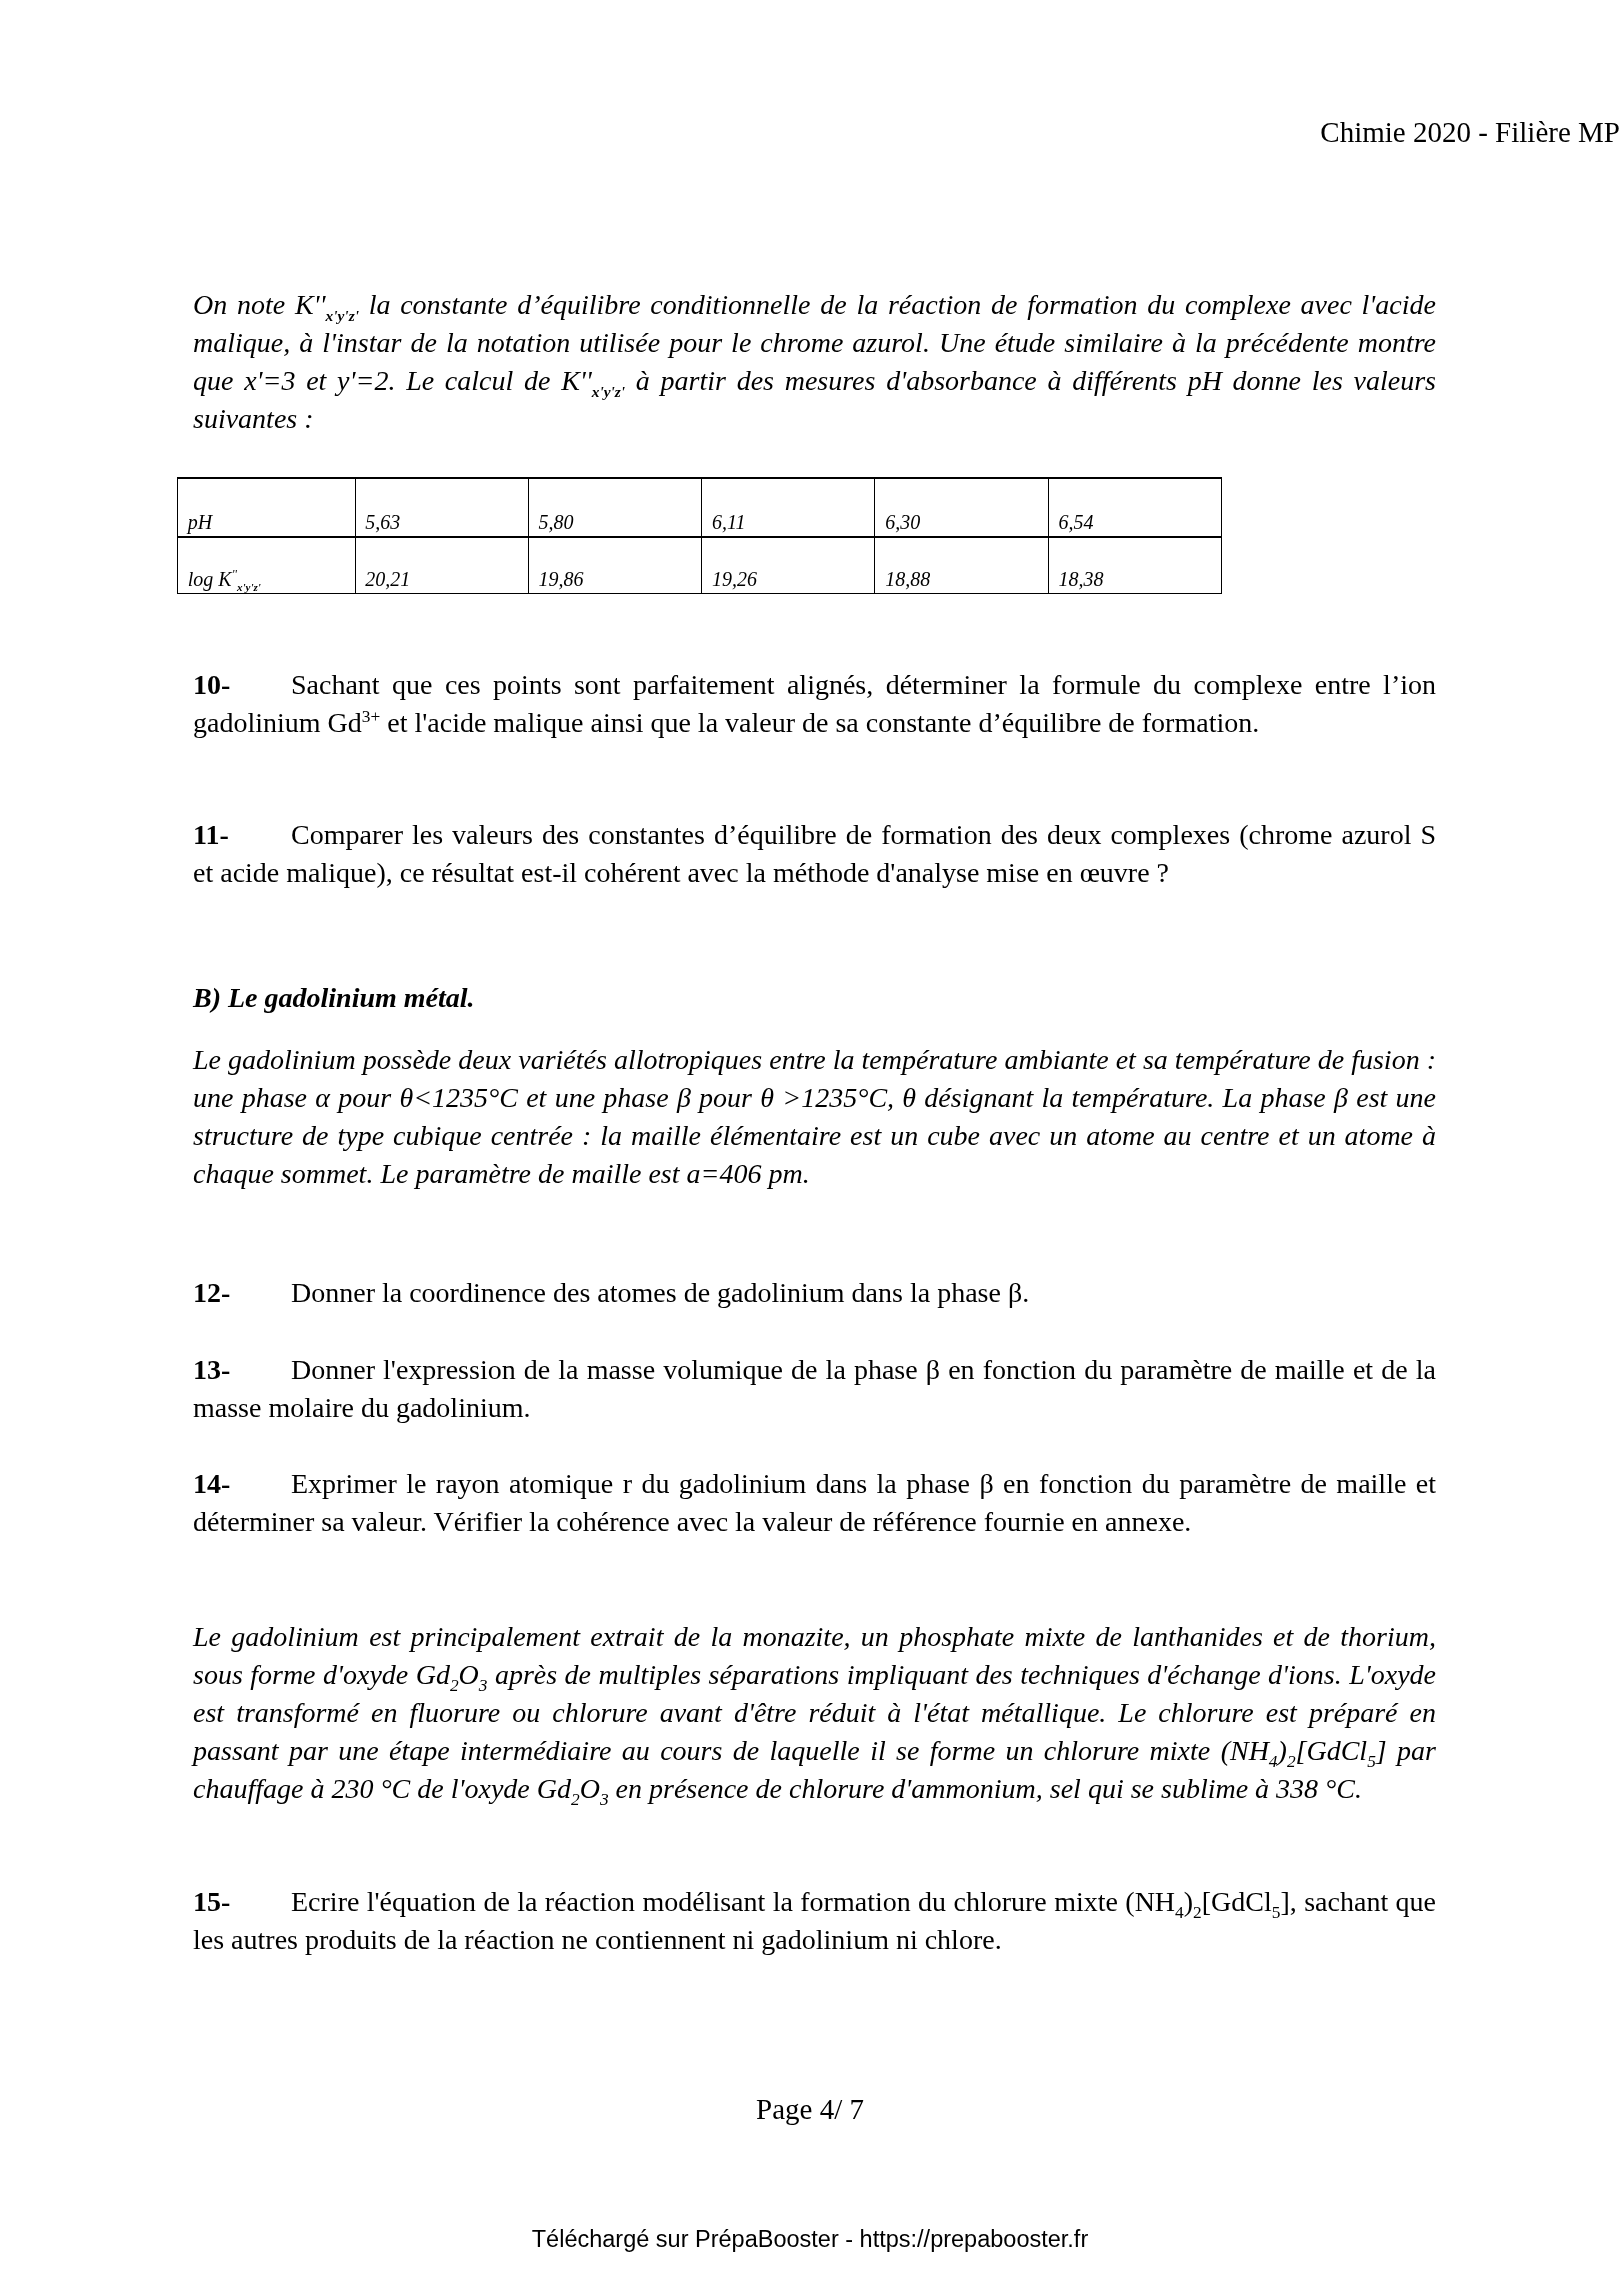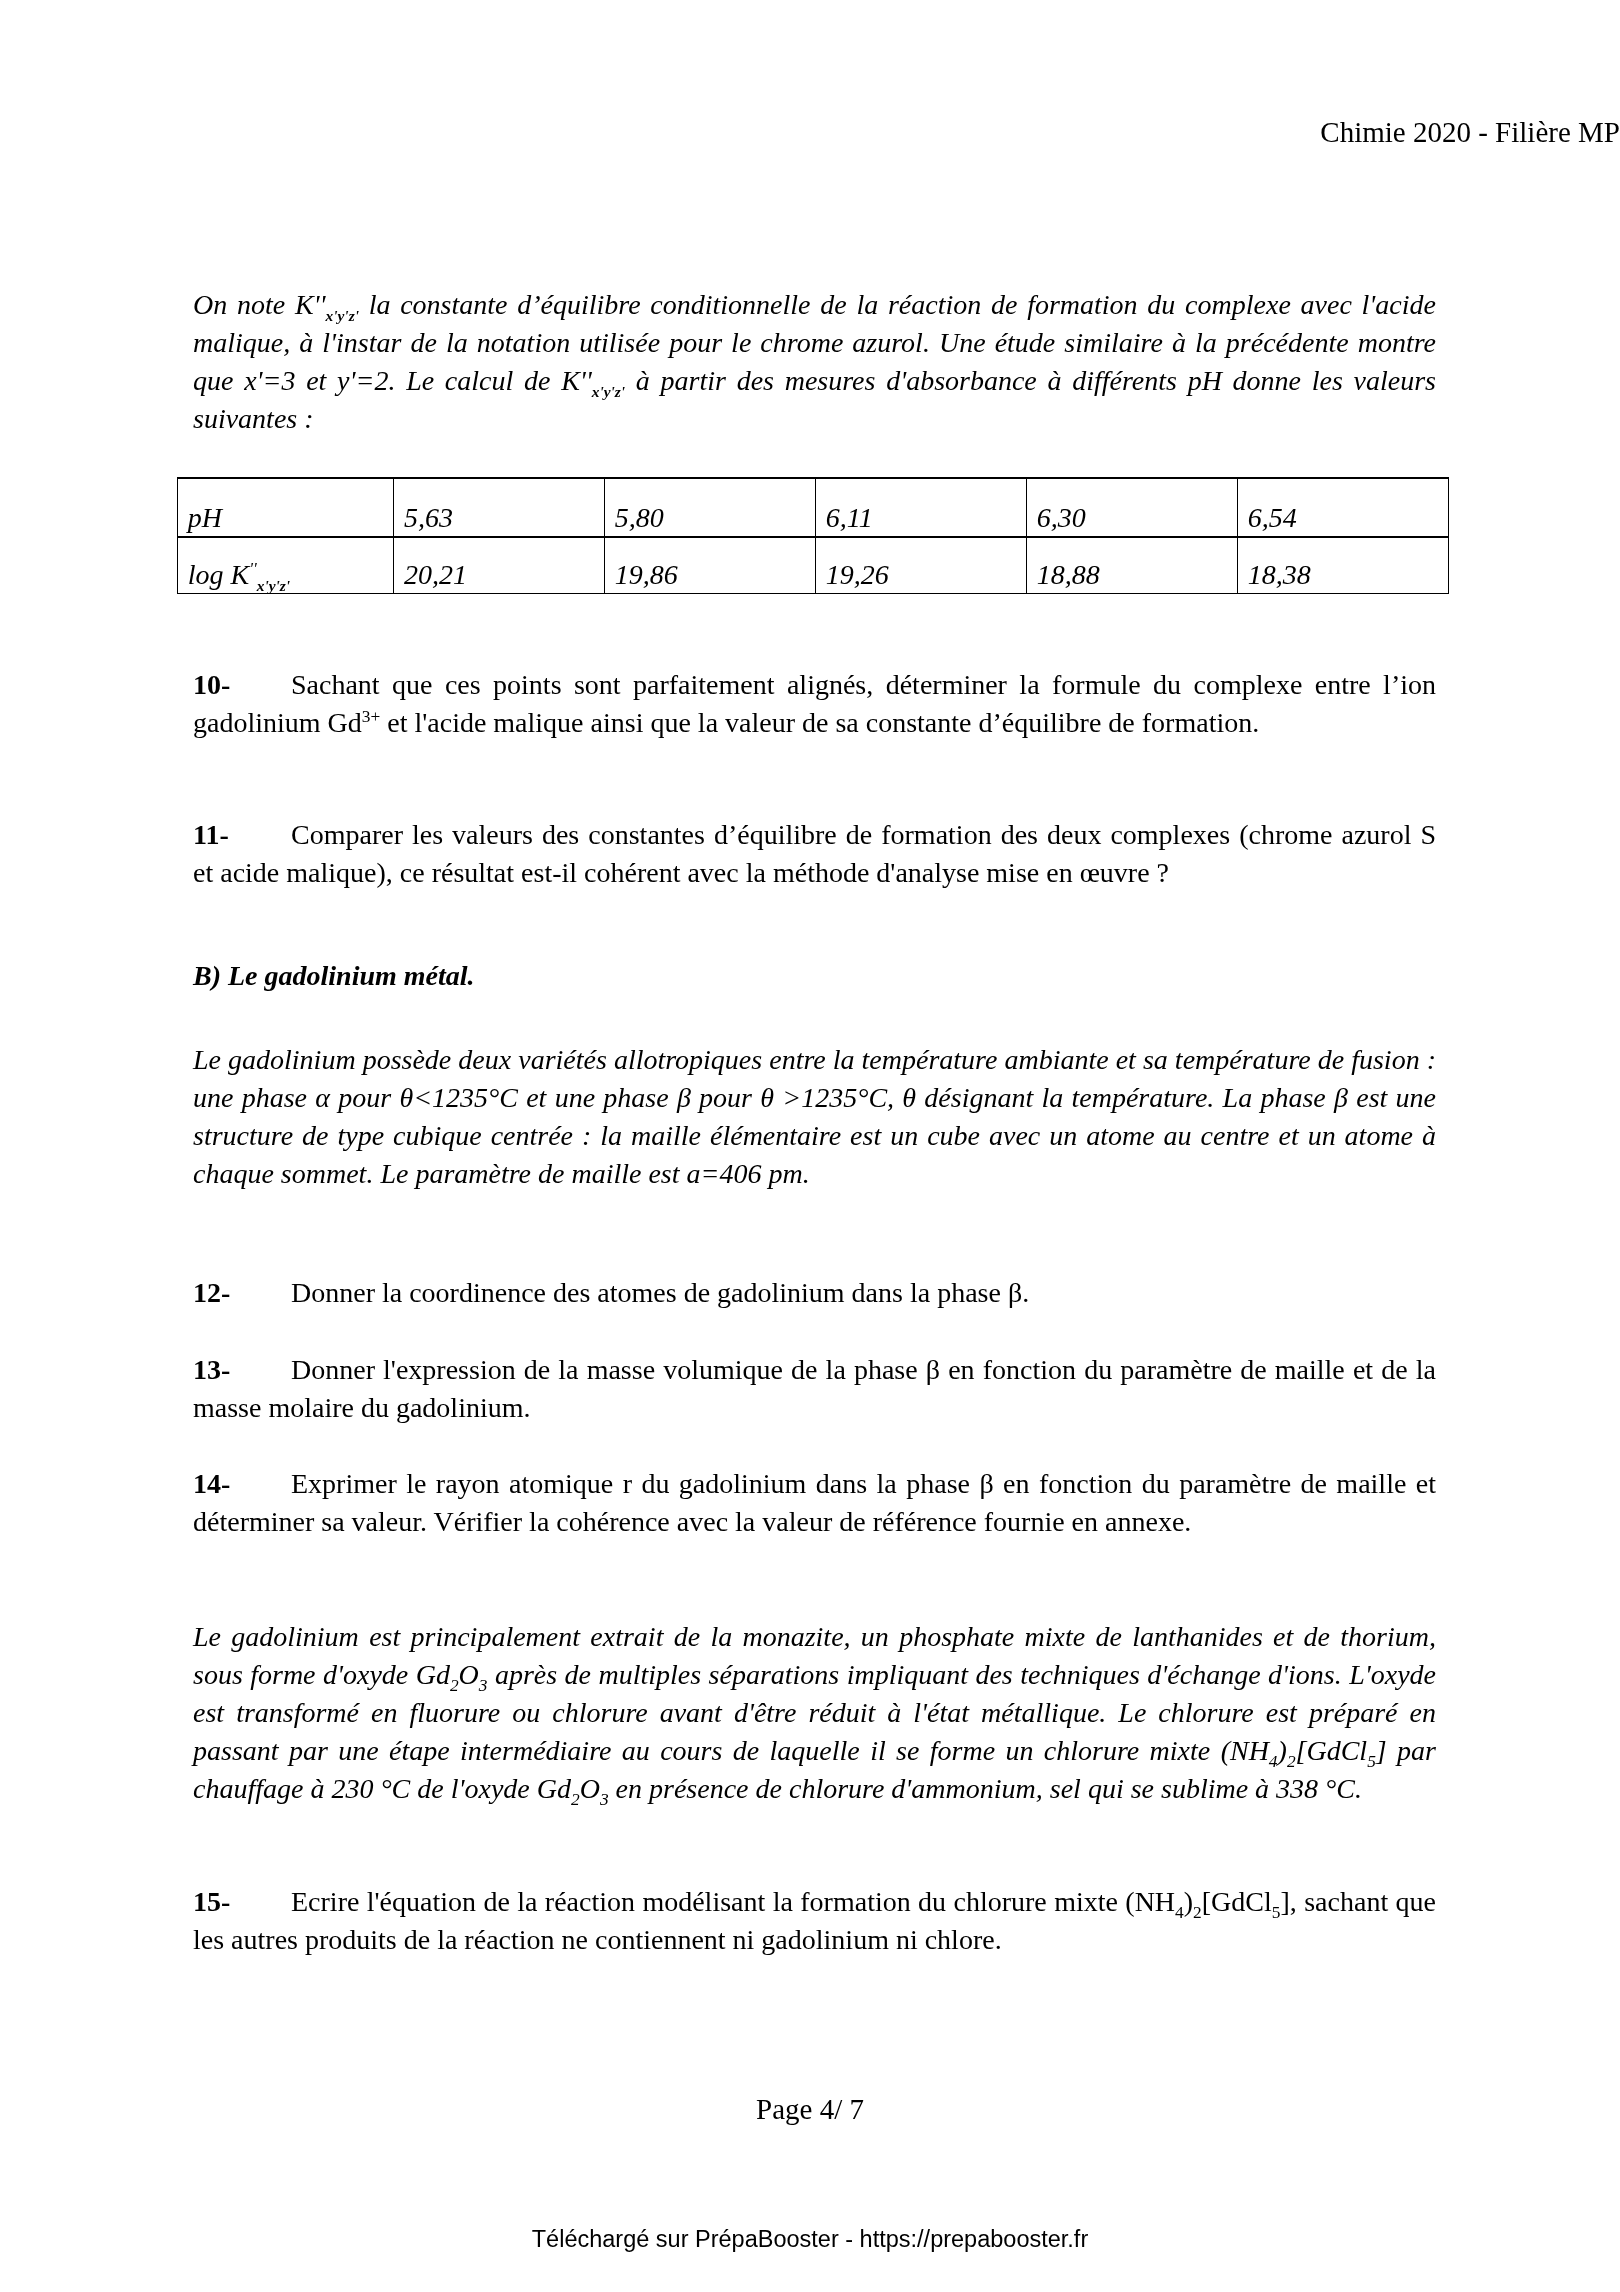--- a/index.html
+++ b/index.html
@@ -6,22 +6,22 @@
   body { width: 1620px; height: 2293px; position: relative; overflow: hidden;
          font-family: "Liberation Serif", serif; color: #000; }
   .header { position: absolute; top: 116px; left: 0; width: 1620px; text-align: right;
             font-size: 29px; }
   .block { position: absolute; left: 193px; width: 1243px; font-size: 28px;
            line-height: 38px; text-align: justify; }
   .italic { font-style: italic; }
   .qnum { font-weight: bold; display: inline-block; width: 98px; }
   sub, sup { font-size: 62%; line-height: 0; }
   sub.ksub { font-size: 55%; font-weight: bold; }
-  table.data { position: absolute; top: 477px; left: 177px; width: 1272px;
-               border-collapse: collapse; font-style: italic; font-size: 28px; }
+  table.data { position: absolute; top: 477px; left: 177px; width: 1045px;
+               border-collapse: collapse; font-style: italic; font-size: 20px; }
   table.data td { border: 1.5px solid #000; padding: 0 9.8px; height: 53px;
                   vertical-align: bottom; padding-bottom: 2px; width: 16.6%; }
   table.data tr:first-child td { border-top-width: 2.9px; height: 55px; }
   table.data tr:first-child td { border-bottom-width: 2.9px; }
   table.data td:first-child { width: 198px; }
   .section-title { font-weight: bold; font-style: italic; }
   .footer-page { position: absolute; top: 2093px; left: 0; width: 1620px; text-align: center;
                  font-size: 29px; }
   .footer-dl { position: absolute; top: 2226px; left: 0; width: 1620px; text-align: center;
                font-family: "Liberation Sans", sans-serif; font-size: 23.5px; }
@@ -51,21 +51,21 @@
     <td>18,88</td>
     <td>18,38</td>
   </tr>
 </tbody>
   </table>
 
 <div class="block" style="top:666px;"><span class="qnum">10-</span><span>Sachant que ces points sont parfaitement alignés, déterminer la formule du complexe entre l’ion gadolinium Gd</span><sup>3+</sup><span> et l'acide malique ainsi que la valeur de sa constante d’équilibre de formation.</span></div>
 
 <div class="block" style="top:816px;"><span class="qnum">11-</span><span>Comparer les valeurs des constantes d’équilibre de formation des deux complexes (chrome azurol S et acide malique), ce résultat est-il cohérent avec la méthode d'analyse mise en œuvre ?</span></div>
 
-<div class="block section-title" style="top:957px;font-style:italic;">B) Le gadolinium métal.</div>
+<div class="block section-title" style="top:979px;font-style:italic;">B) Le gadolinium métal.</div>
 
 <div class="block italic" style="top:1041px;">Le gadolinium possède deux variétés allotropiques entre la température ambiante et sa température de fusion : une phase α pour θ&lt;1235°C et une phase β pour θ &gt;1235°C, θ désignant la température. La phase β est une structure de type cubique centrée : la maille élémentaire est un cube avec un atome au centre et un atome à chaque sommet. Le paramètre de maille est a=406 pm.</div>
 
 <div class="block" style="top:1274px;"><span class="qnum">12-</span><span>Donner la coordinence des atomes de gadolinium dans la phase β.</span></div>
 
 <div class="block" style="top:1351px;"><span class="qnum">13-</span><span>Donner l'expression de la masse volumique de la phase β en fonction du paramètre de maille et de la masse molaire du gadolinium.</span></div>
 
 <div class="block" style="top:1465px;"><span class="qnum">14-</span><span>Exprimer le rayon atomique r du gadolinium dans la phase β en fonction du paramètre de maille et déterminer sa valeur. Vérifier la cohérence avec la valeur de référence fournie en annexe.</span></div>
 
 <div class="block italic" style="top:1618px;"><span>Le gadolinium est principalement extrait de la monazite, un phosphate mixte de lanthanides et de thorium, sous forme d'oxyde Gd</span><sub>2</sub><span>O</span><sub>3</sub><span> après de multiples séparations impliquant des techniques d'échange d'ions. L'oxyde est transformé en fluorure ou chlorure avant d'être réduit à l'état métallique. Le chlorure est préparé en passant par une étape intermédiaire au cours de laquelle il se forme un chlorure mixte (NH</span><sub>4</sub><span>)</span><sub>2</sub><span>[GdCl</span><sub>5</sub><span>] par chauffage à 230 °C de l'oxyde Gd</span><sub>2</sub><span>O</span><sub>3</sub><span> en présence de chlorure d'ammonium, sel qui se sublime à 338 °C.</span></div>

